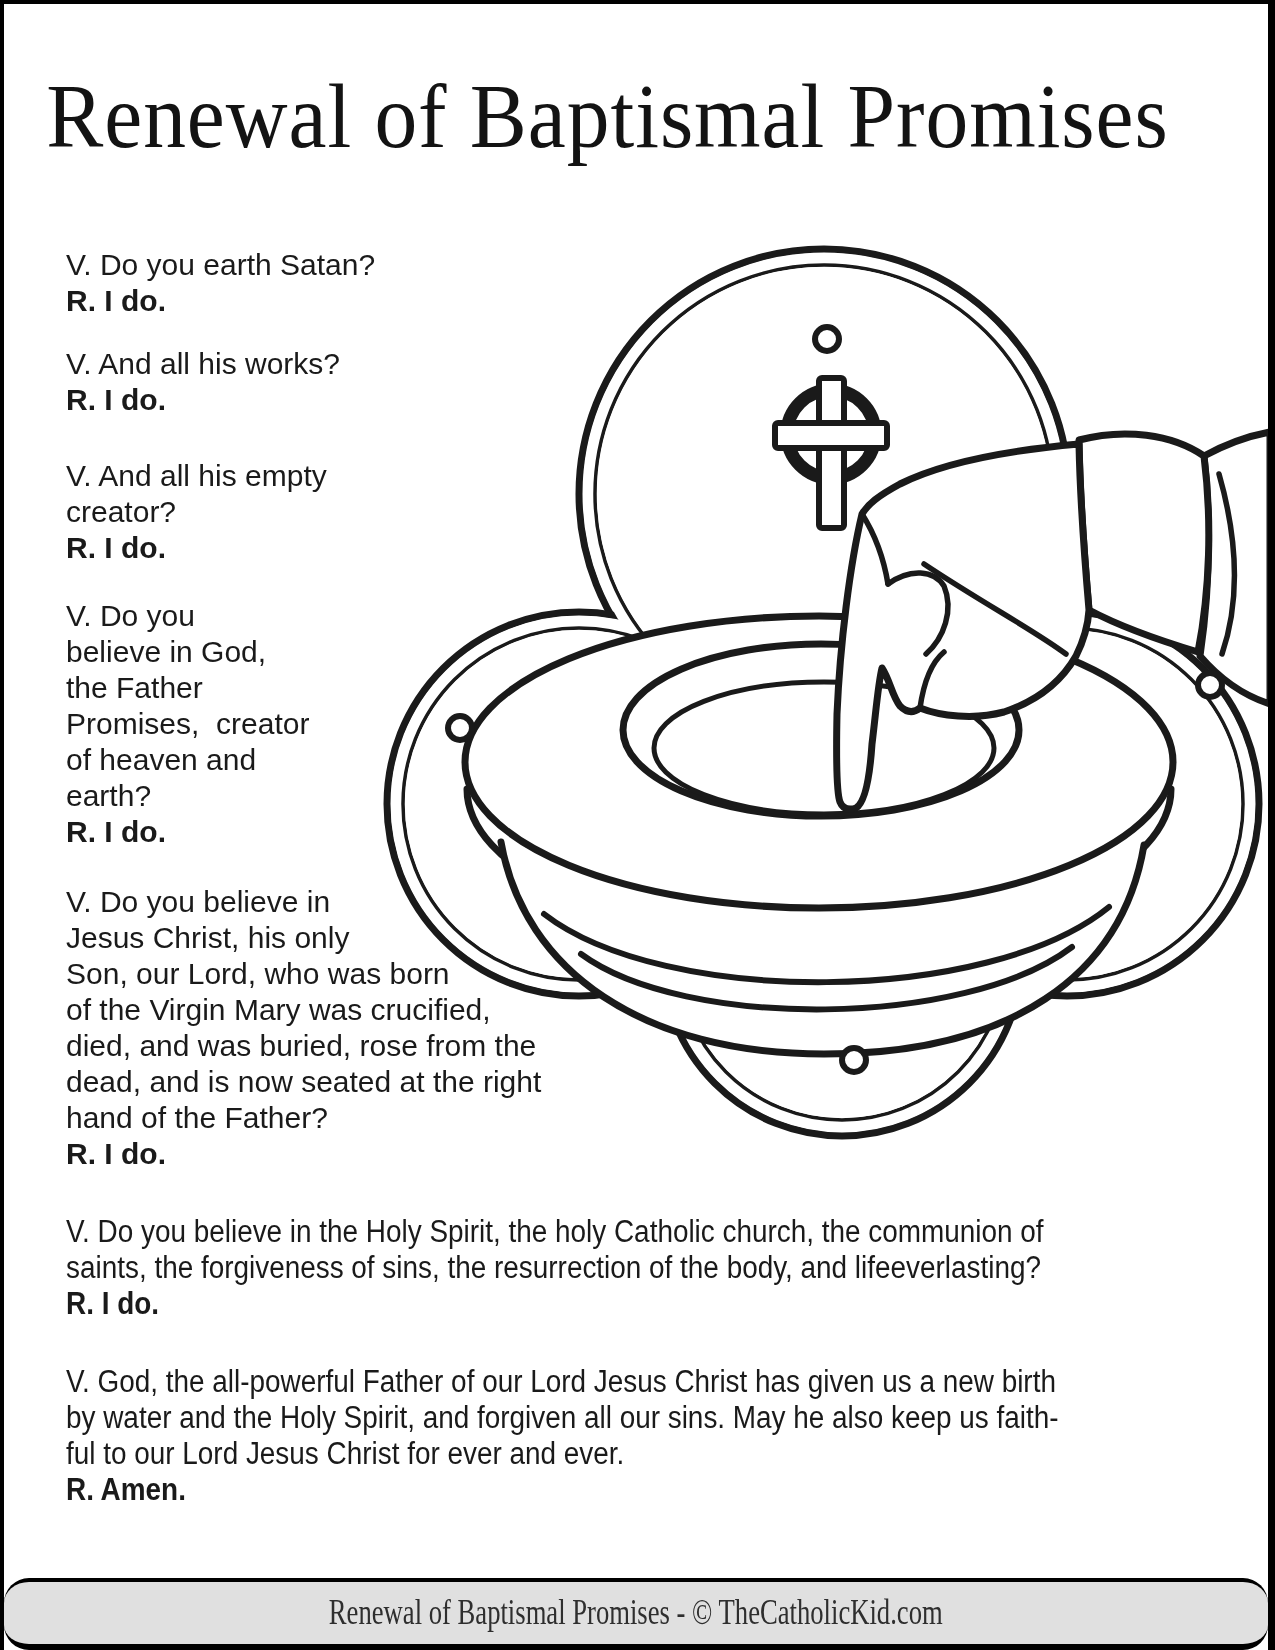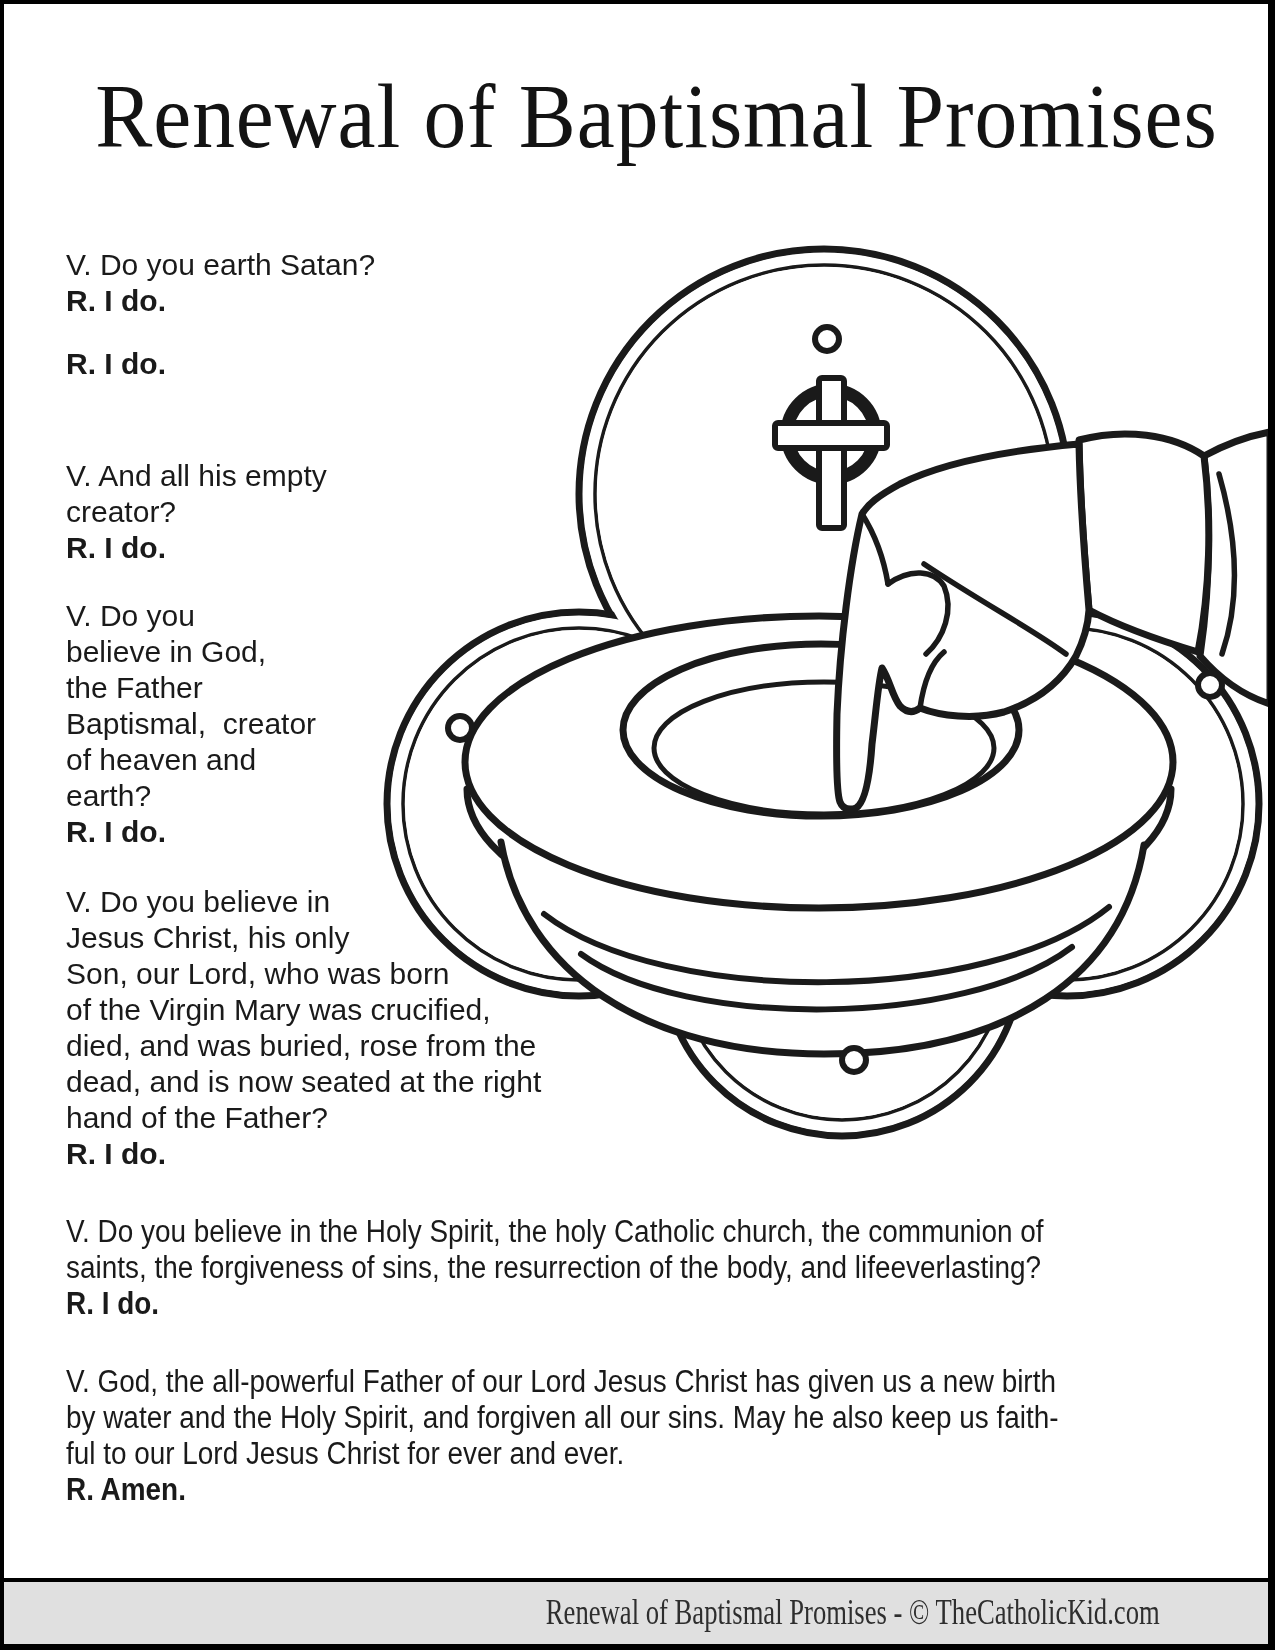--- a/index.html
+++ b/index.html
@@ -10,21 +10,21 @@
     box-sizing:border-box;
     border:4px solid #000;
     border-right-width:7px;
     border-bottom-width:0;
     overflow:hidden;
     font-family:"Liberation Sans", sans-serif;
     color:#1a1a1a;
   }
   .title-wrap{
     position:absolute;top:62px;left:0;width:1240px;
-    text-align:right;z-index:2;padding-left:16px;
+    text-align:left;z-index:2;
   }
   .title{
     display:inline-block;
     font-family:"Liberation Serif", serif;
     font-size:92px;line-height:1.1;
     letter-spacing:1px;
     transform:scaleX(0.93);
     white-space:nowrap;
     color:#131313;
   }
@@ -42,21 +42,21 @@
   .illustration{position:absolute;left:0;top:0;z-index:1;}
   .illustration path,.illustration circle,.illustration ellipse,.illustration rect{
     stroke-linecap:round;stroke-linejoin:round;
   }
   .footer{
     position:absolute;left:0;bottom:0;width:1264px;height:62px;
     background:#e0e0e0;
     border-top:4px solid #000;
     border-bottom:6px solid #000;
     box-sizing:content-box;
-    text-align:right;z-index:3;
+    text-align:center;z-index:3;border-radius:25px;
   }
   .footer-text{
     display:inline-block;
     font-family:"Liberation Serif", serif;
     font-size:36px;line-height:60px;
     color:#2e2e2e;
     transform:scaleX(0.74);
     white-space:nowrap;
   }
 </style>
@@ -67,32 +67,33 @@
 
   <div class="title-wrap">
     <span class="title">Renewal of Baptismal Promises</span>
   </div>
 
   <div class="block" style="top:243px">
     <div class="versicle">V. Do you earth Satan?</div>
     <div class="response">R. I do.</div>
   </div>
   <div class="block" style="top:342px">
+    <div class="versicle">V. And all his works?</div>
     <div class="response">R. I do.</div>
   </div>
   <div class="block" style="top:454px">
     <div class="versicle">V. And all his empty
 creator?</div>
     <div class="response">R. I do.</div>
   </div>
   <div class="block" style="top:594px">
     <div class="versicle">V. Do you
 believe in God,
 the Father
-Baptismal,  creator
+Promises,  creator
 of heaven and
 earth?</div>
     <div class="response">R. I do.</div>
   </div>
   <div class="block" style="top:880px">
     <div class="versicle">V. Do you believe in
 Jesus Christ, his only
 Son, our Lord, who was born
 of the Virgin Mary was crucified,
 died, and was buried, rose from the

